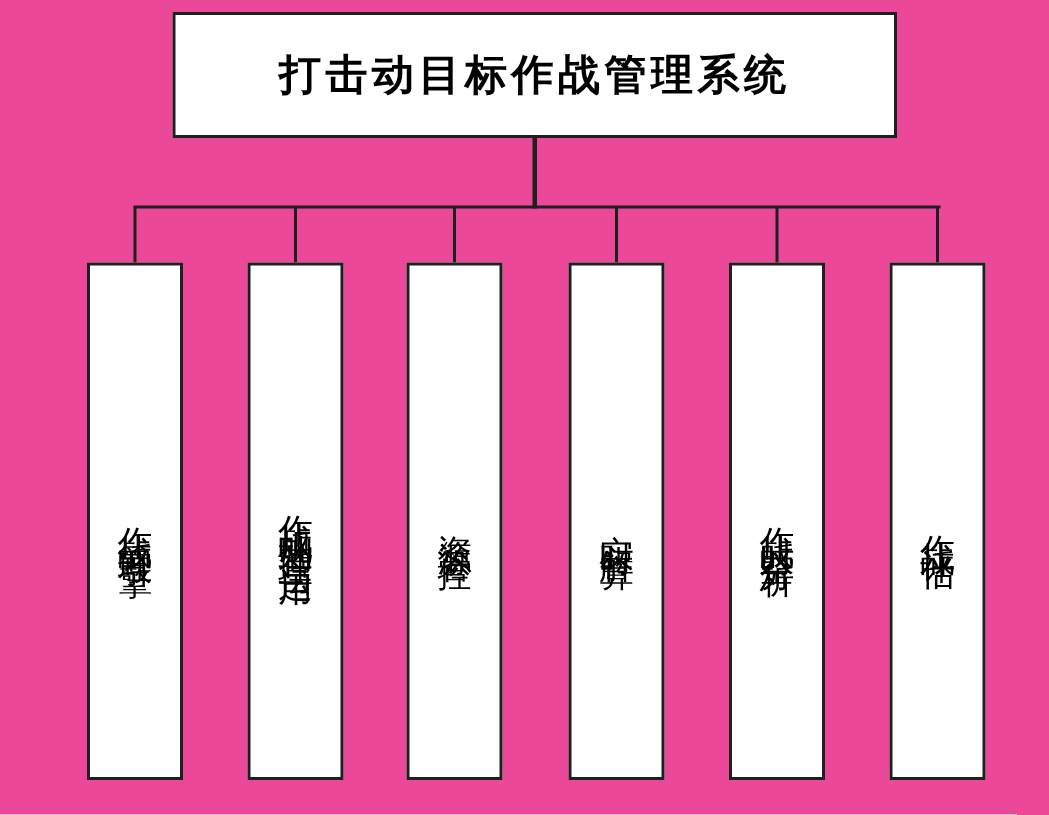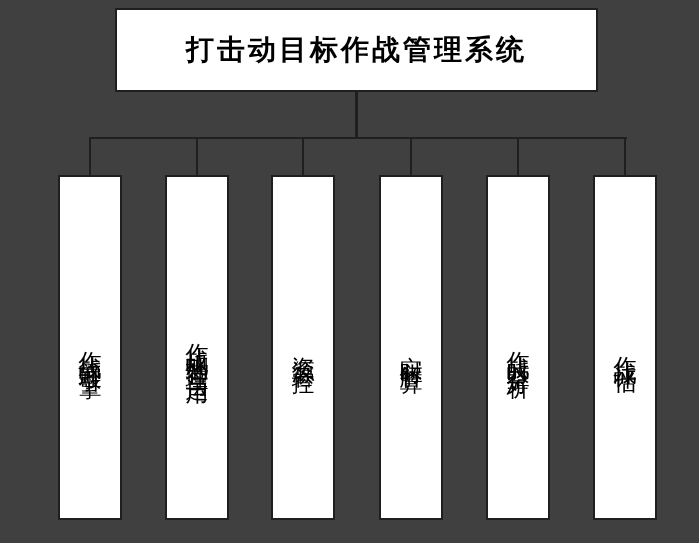--- a/index.html
+++ b/index.html
@@ -4,21 +4,21 @@
 <style>
   html, body {
     margin: 0;
     padding: 0;
     background: #ffffff;
   }
   .canvas {
     position: relative;
     width: 699px;
     height: 543px;
-    background: #404040;
+    background: #ec4899;
     font-family: "Liberation Sans", sans-serif;
     color: #000000;
     overflow: hidden;
   }
   .title-box {
     position: absolute;
     left: 115px;
     top: 8px;
     width: 483px;
     height: 84px;

